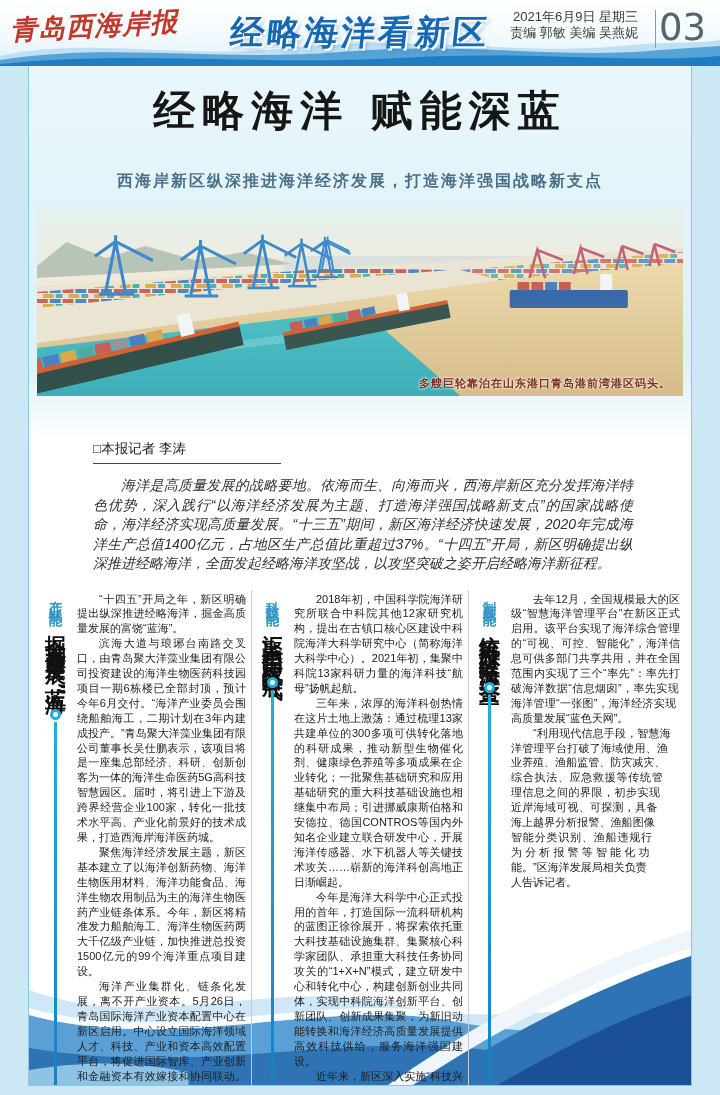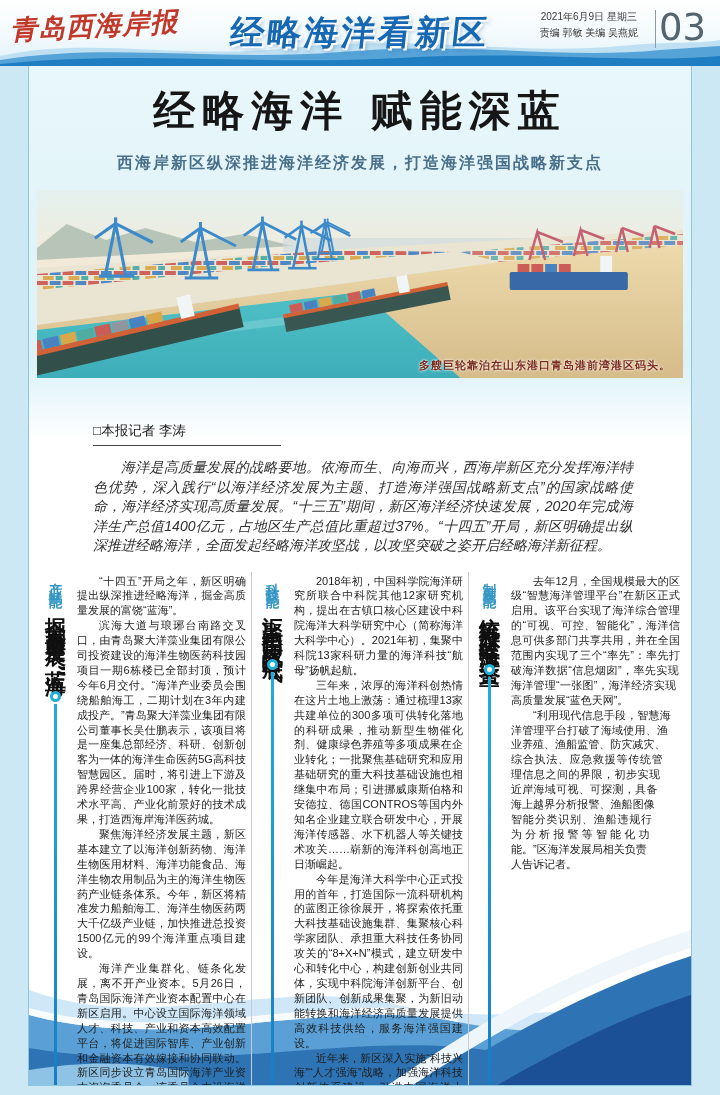--- a/index.html
+++ b/index.html
@@ -12,33 +12,33 @@
   
   .masthead { position:absolute; left:0; top:0; right:0; height:62px;
     background:linear-gradient(180deg,#ffffff 0%,#f2fafd 60%,#e2f2fa 100%); z-index:5; }
   .mast-waves { position:absolute; left:0; bottom:-4px; width:100%; height:36px; }
   .paper-name { position:absolute; left:10px; top:8px; font-family:"DejaVu Serif", serif;
     font-size:27px; font-weight:bold; font-style:italic; color:#c0392b;
     transform:rotate(-3deg); letter-spacing:1px; text-shadow:1px 1px 0 rgba(255,255,255,.8); }
   .banner { position:absolute; left:50%; top:10px; transform:translateX(-50%) skewX(-6deg);
     font-size:34px; font-weight:800; color:#1668b3; letter-spacing:3px; white-space:nowrap;
     text-shadow:2px 2px 0 #ffffff, 3px 3px 4px rgba(20,80,140,.35); z-index:6; }
-  .mast-meta { position:absolute; right:82px; top:9px; text-align:center;
-    font-size:10px; color:#3a3a3a; line-height:16px; white-space:nowrap; z-index:6;margin-left:32px; }
+  .mast-meta { position:absolute; right:82px; top:9px; text-align:right;
+    font-size:13px; color:#3a3a3a; line-height:16px; white-space:nowrap; z-index:6;margin-left:32px; }
   .mast-divider { position:absolute; right:64px; top:10px; width:1px; height:38px; background:#8a9aa6; z-index:6; }
   .page-number { position:absolute; right:14px; top:6px; font-size:37px; color:#55656f;
     font-family:"DejaVu Sans", sans-serif; z-index:6;text-align:right; }
   
   .frame { position:absolute; left:28px; right:28px; top:64px; bottom:9px;
     background:linear-gradient(180deg,#e8f7fb 0px,#dcf1f8 300px,#ffffff 375px,#ffffff 100%);
     border:1px solid #8cc6e0; overflow:hidden; }
   .title-block { text-align:center; padding-top:18px; position:relative; z-index:2; }
   .main-title { font-size:42px; font-weight:bold; color:#161616; letter-spacing:7px;
     font-family:"DejaVu Sans", sans-serif; }
-  .sub-title { margin-top:14px; font-size:16px; font-weight:bold; color:#49708a; letter-spacing:2px; }
+  .sub-title { margin-top:32px; font-size:16px; font-weight:bold; color:#49708a; letter-spacing:2px; }
   
   .photo { position:relative; margin:16px 8px 0 8px; height:188px; overflow:hidden; }
   .photo svg { display:block; width:100%; height:100%; }
   .photo-caption { position:absolute; right:12px; bottom:5px; font-size:11px; font-weight:bold;
     color:#7c2d1d; letter-spacing:1px; text-shadow:0 0 3px rgba(255,255,255,.9),0 0 2px rgba(255,255,255,.9);text-align:center; }
   
   .byline { margin:44px 0 0 64px; font-size:13.5px; color:#1d1d1d; width:fit-content;
     padding:0 95px 5px 0; border-bottom:1px solid #444; position:relative; z-index:2; }
   .intro { margin:12px 58px 0 64px; font-size:14px; line-height:19.5px; color:#2e2e2e;
     text-align:justify; text-indent:2em; font-style:italic; font-family:Liberation Sans, sans-serif;
@@ -204,21 +204,21 @@
       <div class="strip">
         <div class="s-label">科技赋能</div>
         <div class="s-chev">》</div>
         <div class="s-headline">汇聚承担国家战略底气</div>
         <div class="ring"></div>
         <div class="vline"></div>
       </div>
       <div class="section-body">
           <p>2018年初，中国科学院海洋研究所联合中科院其他12家研究机构，提出在古镇口核心区建设中科院海洋大科学研究中心（简称海洋大科学中心）。2021年初，集聚中科院13家科研力量的海洋科技“航母”扬帆起航。</p>
           <p>三年来，浓厚的海洋科创热情在这片土地上激荡：通过梳理13家共建单位的300多项可供转化落地的科研成果，推动新型生物催化剂、健康绿色养殖等多项成果在企业转化；一批聚焦基础研究和应用基础研究的重大科技基础设施也相继集中布局；引进挪威康斯伯格和安德拉、德国CONTROS等国内外知名企业建立联合研发中心，开展海洋传感器、水下机器人等关键技术攻关……崭新的海洋科创高地正日渐崛起。</p>
-          <p>今年是海洋大科学中心正式投用的首年，打造国际一流科研机构的蓝图正徐徐展开，将探索依托重大科技基础设施集群、集聚核心科学家团队、承担重大科技任务协同攻关的“8+X+N”模式，建立研发中心和转化中心，构建创新创业共同体，实现中科院海洋创新平台、创新团队、创新成果集聚，为新旧动能转换和海洋经济高质量发展提供高效科技供给，服务海洋强国建设。</p>
+          <p>今年是海洋大科学中心正式投用的首年，打造国际一流科研机构的蓝图正徐徐展开，将探索依托重大科技基础设施集群、集聚核心科学家团队、承担重大科技任务协同攻关的“1+X+N”模式，建立研发中心和转化中心，构建创新创业共同体，实现中科院海洋创新平台、创新团队、创新成果集聚，为新旧动能转换和海洋经济高质量发展提供高效科技供给，服务海洋强国建设。</p>
           <p>近年来，新区深入实施“科技兴海”“人才强海”战略，加强海洋科技创新体系建设。引进中国海洋大学、哈尔滨工程大学等20个高校院所，中国海洋工程研究院落户，中科院海洋大科学研究中心、中船海洋装备研究院建成启用。累计创建市级以上海洋科技创新平台142家，占全区科技创新平台总量的30%。其中，中国石油大学（华东）重质油国家重点实验室、明月海藻活性物质国家重点实验室等涉海国家级创新平台12个。截至2020年底，共培育涉海高新技术企业161家，哈工程船舶科技园等4家海洋领域专业孵化器。</p>
         </div>
     </section>
 
     <section class="article-section">
       <div class="strip">
         <div class="s-label">制度赋能</div>
         <div class="s-chev">》</div>
         <div class="s-headline">统筹做好经略海洋大文章</div>
         <div class="ring"></div>

